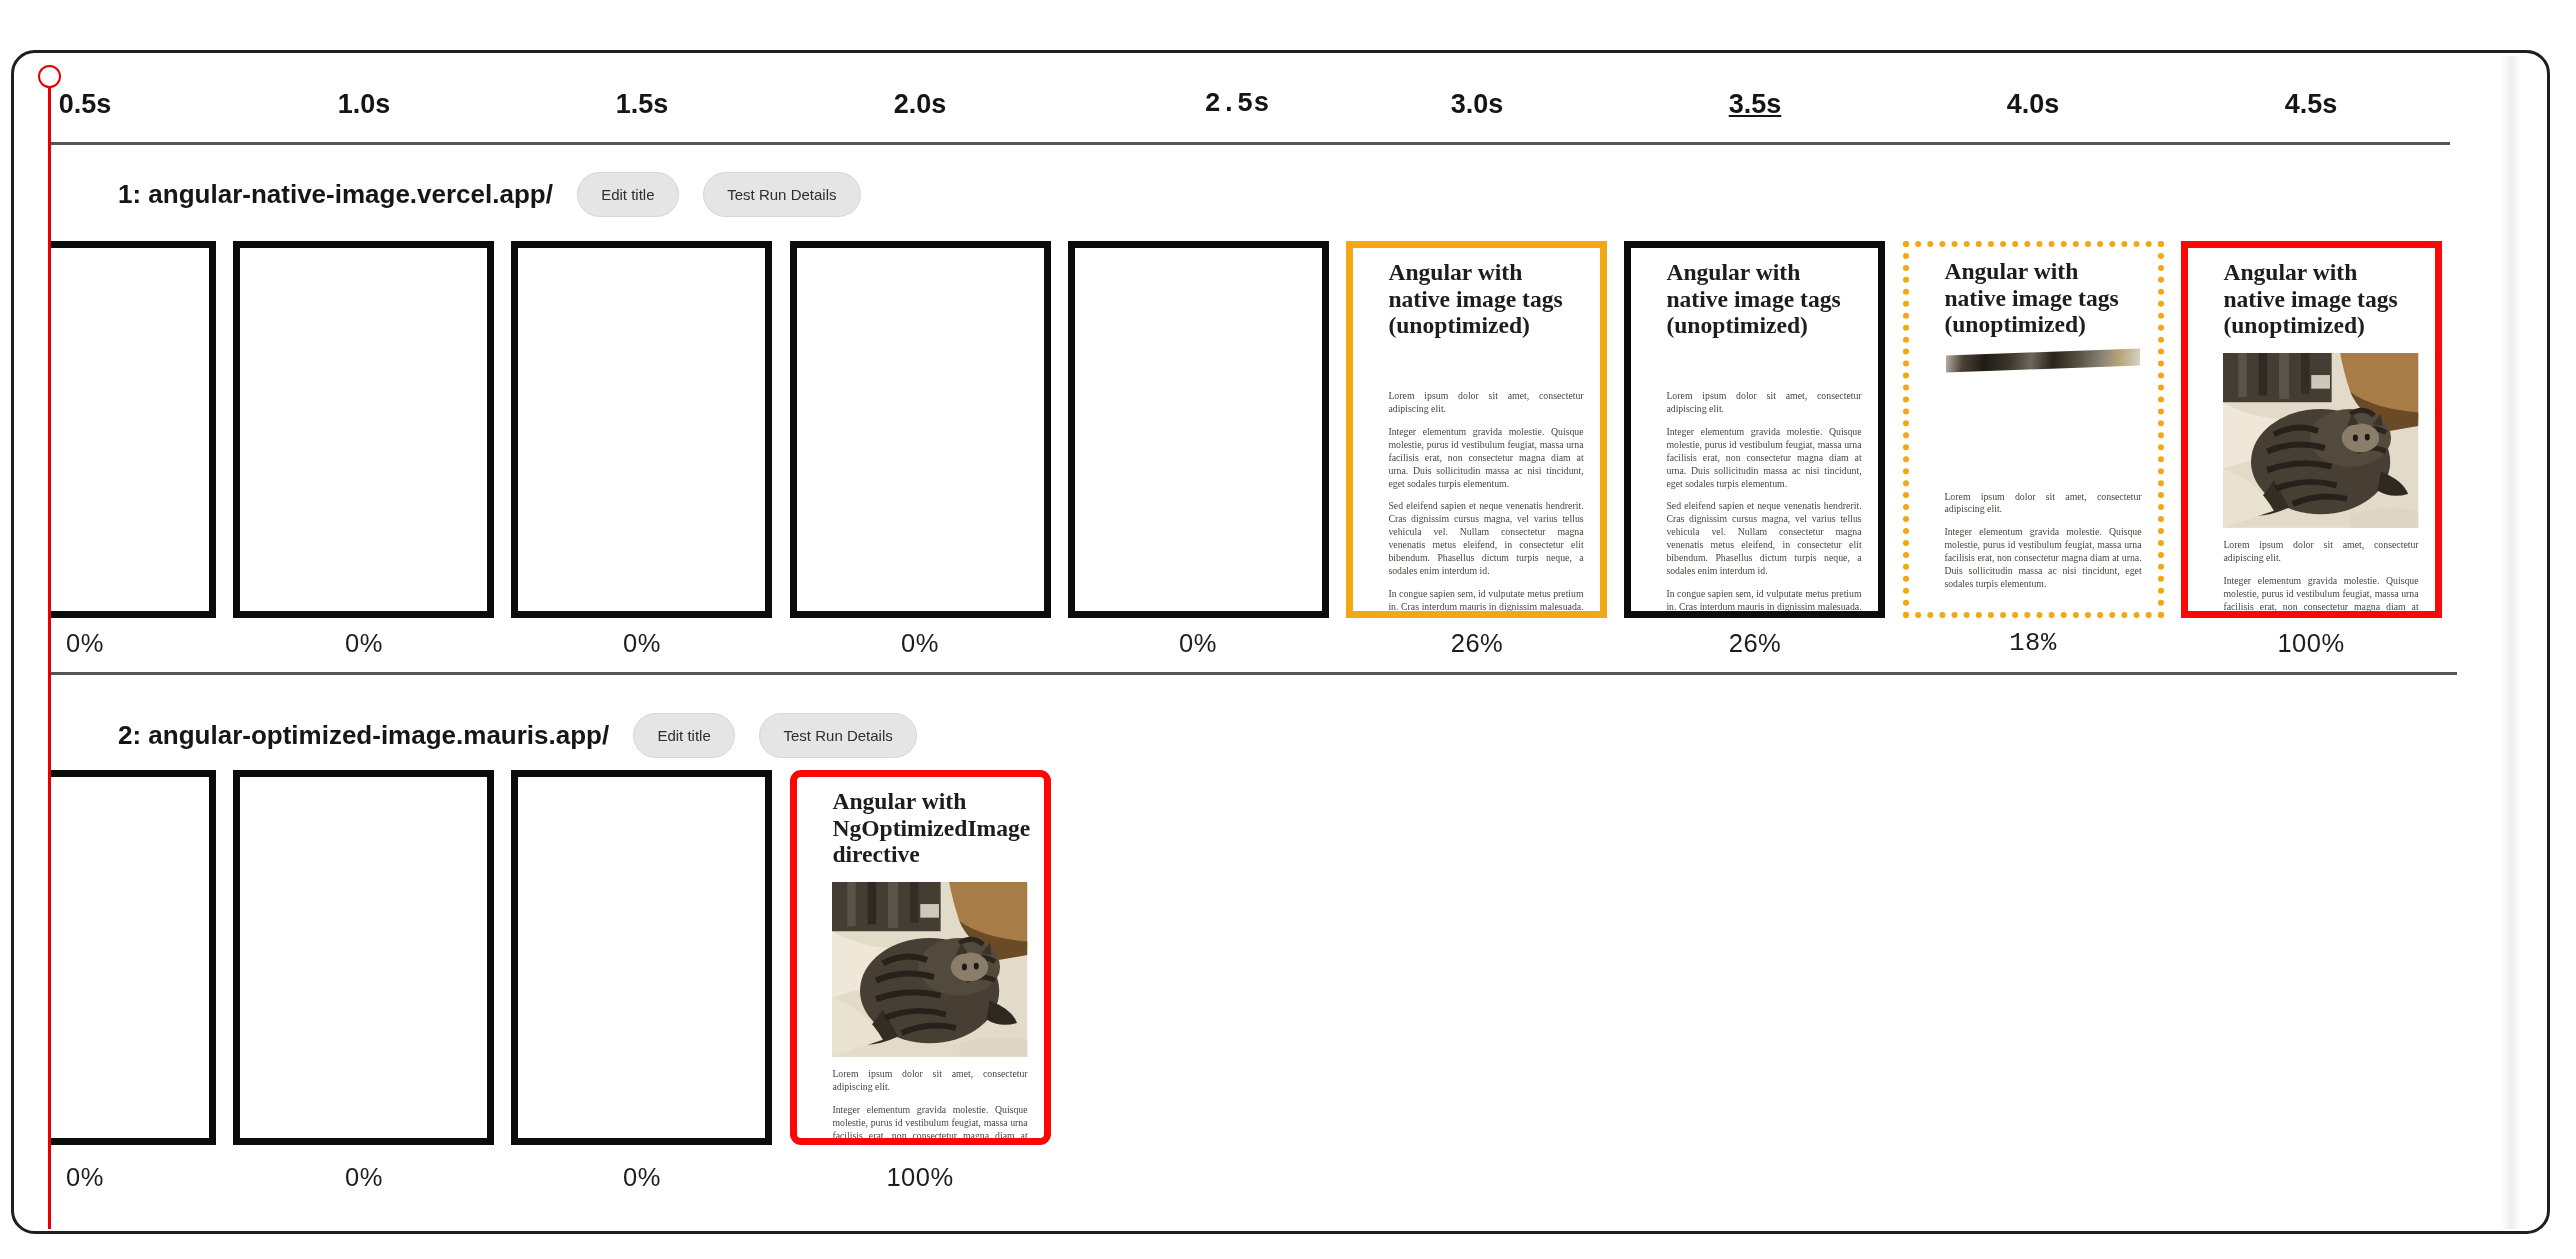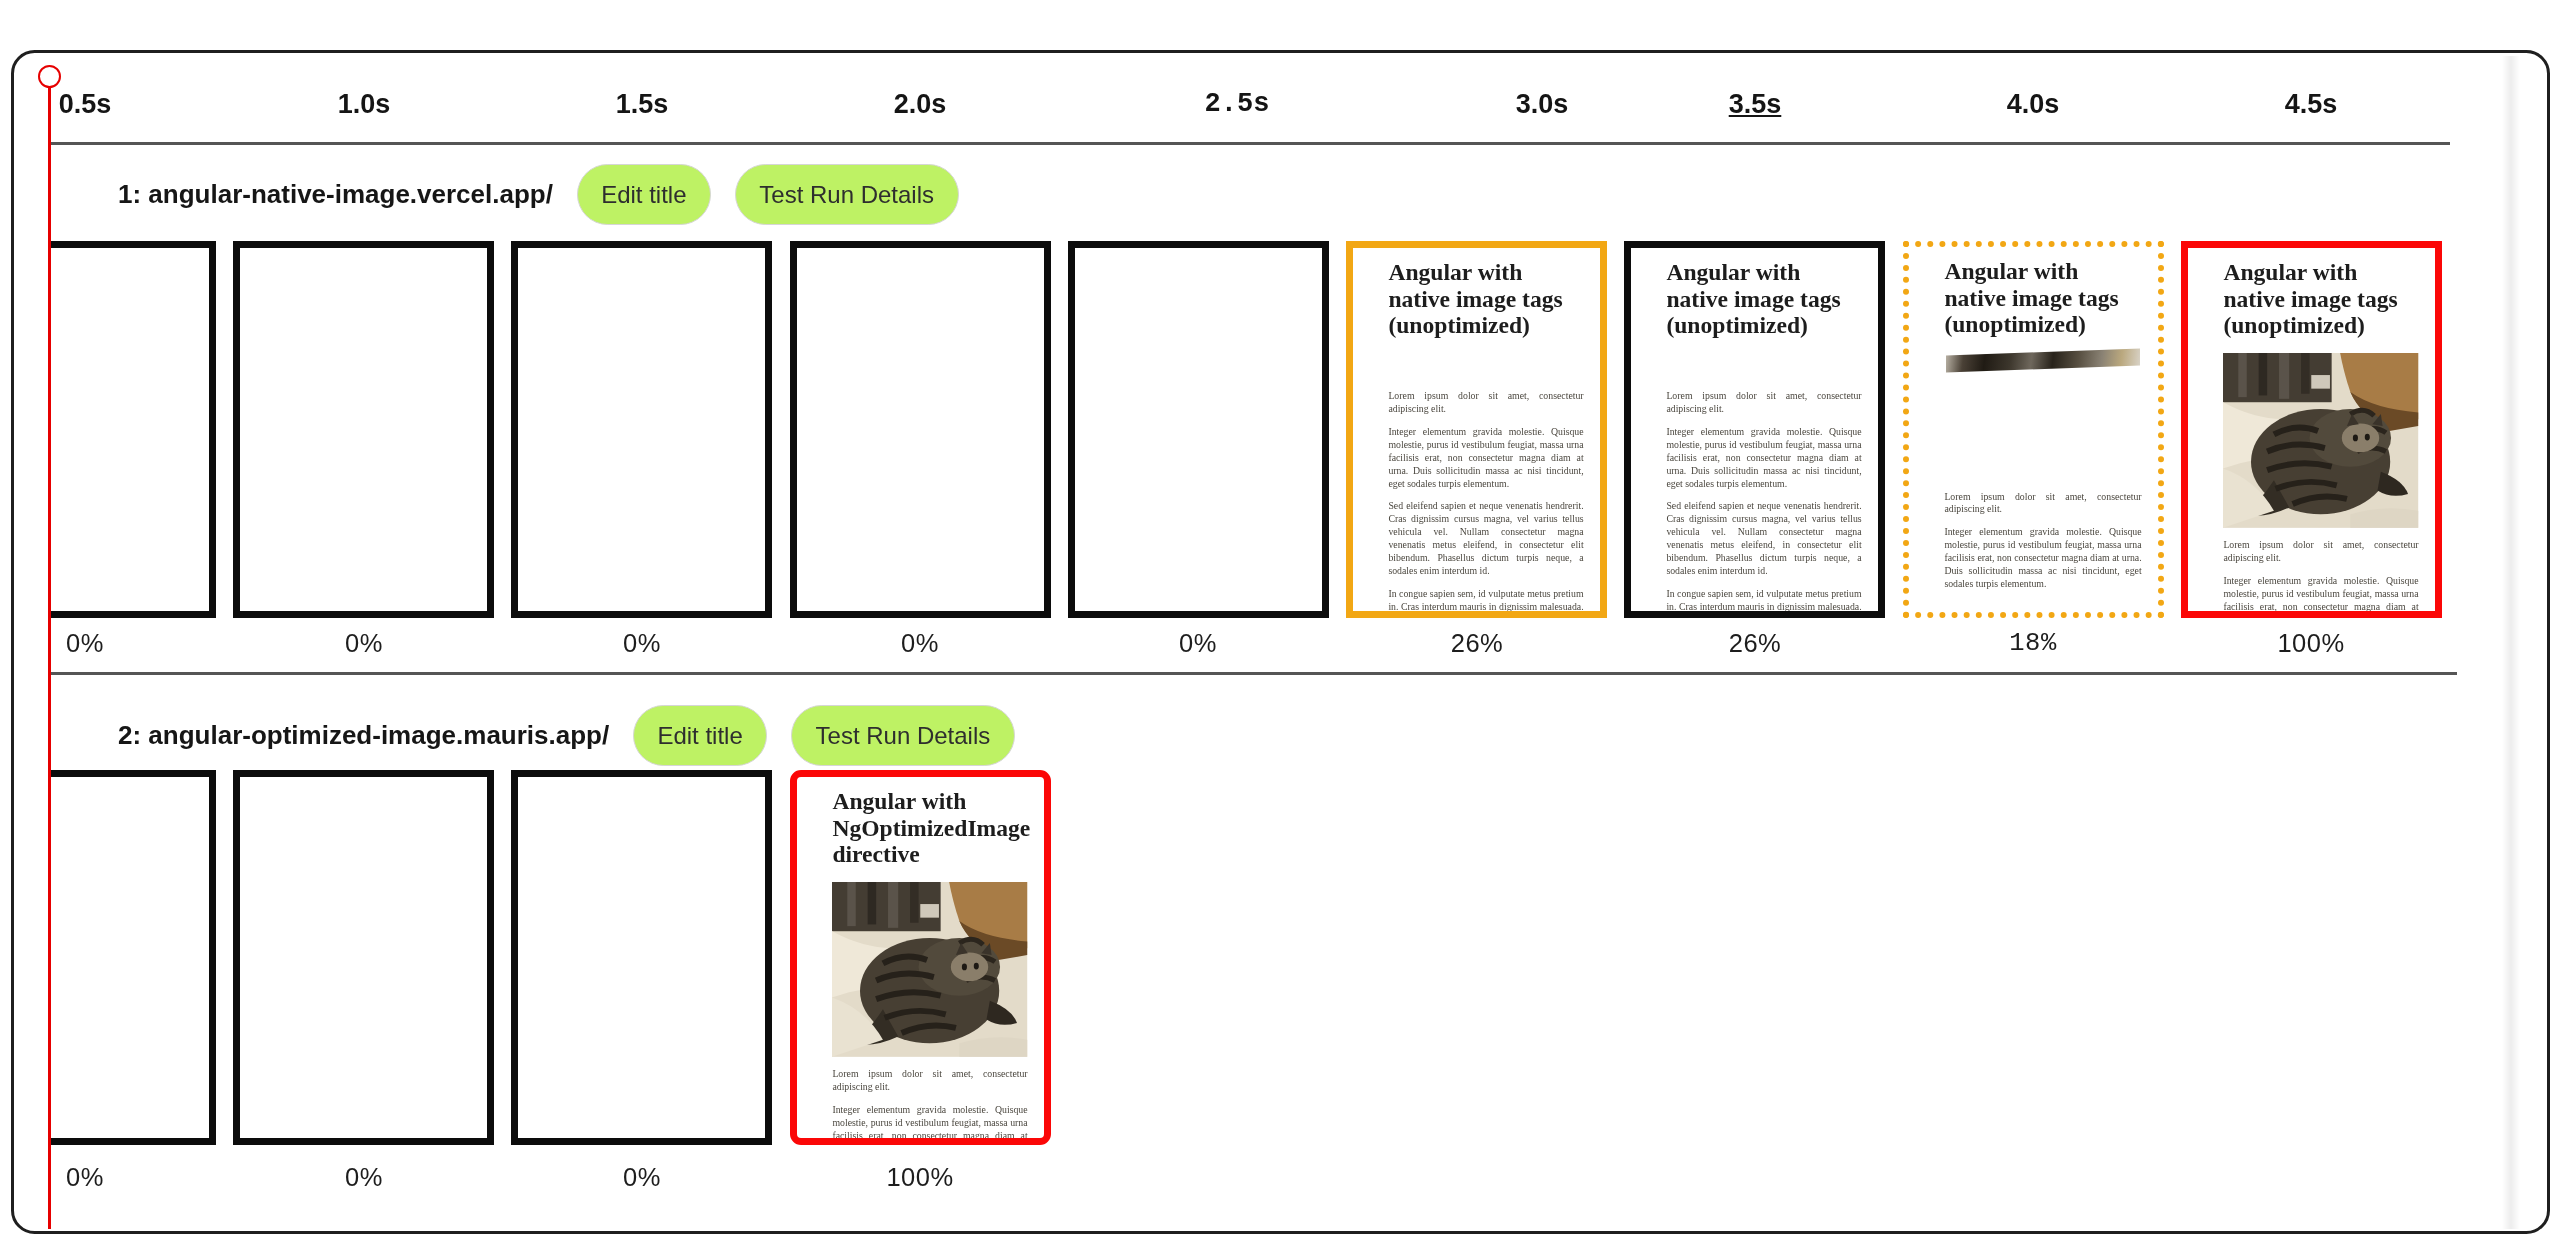--- a/index.html
+++ b/index.html
@@ -12,22 +12,22 @@
   .marker-circle{position:absolute;left:38px;top:65px;width:23px;height:23px;border-radius:50%;
                  background:#fff;border:2.7px solid var(--marker,#e60000);box-sizing:border-box;z-index:31;}
   .tl-label{position:absolute;top:39px;transform:translateX(-50%);font-weight:bold;font-size:27px;color:#151515;}
   .sep{position:absolute;left:0;height:2.7px;background:var(--sep,#555);}
   .sep.a{top:92px;width:2400px;}
   .sep.b{top:622px;width:2407px;}
   .run-header{position:absolute;left:44px;display:flex;align-items:center;gap:23.6px;height:47px;}
   .run-header.r1{top:121px;}
   .run-header.r2{top:662px;}
   .run-title{font-weight:bold;font-size:26px;color:#161616;white-space:nowrap;margin-left:24px;}
-  .pill-btn{display:inline-flex;align-items:center;height:61px;padding:0 23.6px;border:1.8px solid #d6d6d6;
-            border-radius:908px;background:#bef264;font-size:24px;color:#2e2e2e;white-space:nowrap;cursor:pointer;
+  .pill-btn{display:inline-flex;align-items:center;height:45px;padding:0 23.6px;border:1.8px solid #d6d6d6;
+            border-radius:908px;background:#e5e5e5;font-size:15px;color:#2e2e2e;white-space:nowrap;cursor:pointer;
             font-family:"Liberation Sans",sans-serif;}
   .frame{position:absolute;width:261px;box-sizing:border-box;background:#fff;border:7.3px solid var(--fblack,#0c0c0c);}
   .frame.row1{top:191px;height:377px;}
   .frame.row2{top:720px;height:375px;}
   .frame.b-orange{border-color:var(--forange,#f2a714);}
   .frame.b-orange-dotted{border-style:dotted;border-color:var(--forange,#f2a714);border-width:6.4px;}
   .frame.b-red{border-color:var(--fred,#fb0707);}
   .page{position:absolute;inset:0;overflow:hidden;padding:11px 16.4px;display:flex;flex-direction:column;
         font-family:"Liberation Serif",serif;filter:blur(0.3px);margin-left:19px;}
   .page h3{margin:0;font-size:23.6px;line-height:1.13;font-weight:bold;color:#1d1d1d;}
@@ -53,21 +53,21 @@
   <div class="marker-line"></div>
   <div class="marker-circle"></div>
 
   <div class="clip">
     <div id="timeline">
         <span class="tl-label" style="left: 35px;">0.5s</span>
         <span class="tl-label" style="left: 314px;">1.0s</span>
         <span class="tl-label" style="left: 592px;">1.5s</span>
         <span class="tl-label" style="left: 870px;">2.0s</span>
         <span class="tl-label" style="left: 1187px; font-family: Liberation Mono, monospace;">2.5s</span>
-        <span class="tl-label" style="left: 1492px;">3.0s</span>
+        <span class="tl-label" style="left: 1427px;">3.0s</span>
         <span class="tl-label" style="left: 1705px; text-decoration: underline;">3.5s</span>
         <span class="tl-label" style="left: 1983px;">4.0s</span>
         <span class="tl-label" style="left: 2261px;">4.5s</span>
       </div>
     <div class="sep a"></div>
 
     <div class="run-header r1">
       <span class="run-title">1: angular-native-image.vercel.app/</span>
       <button class="pill-btn">Edit title</button>
       <button class="pill-btn">Test Run Details</button>

